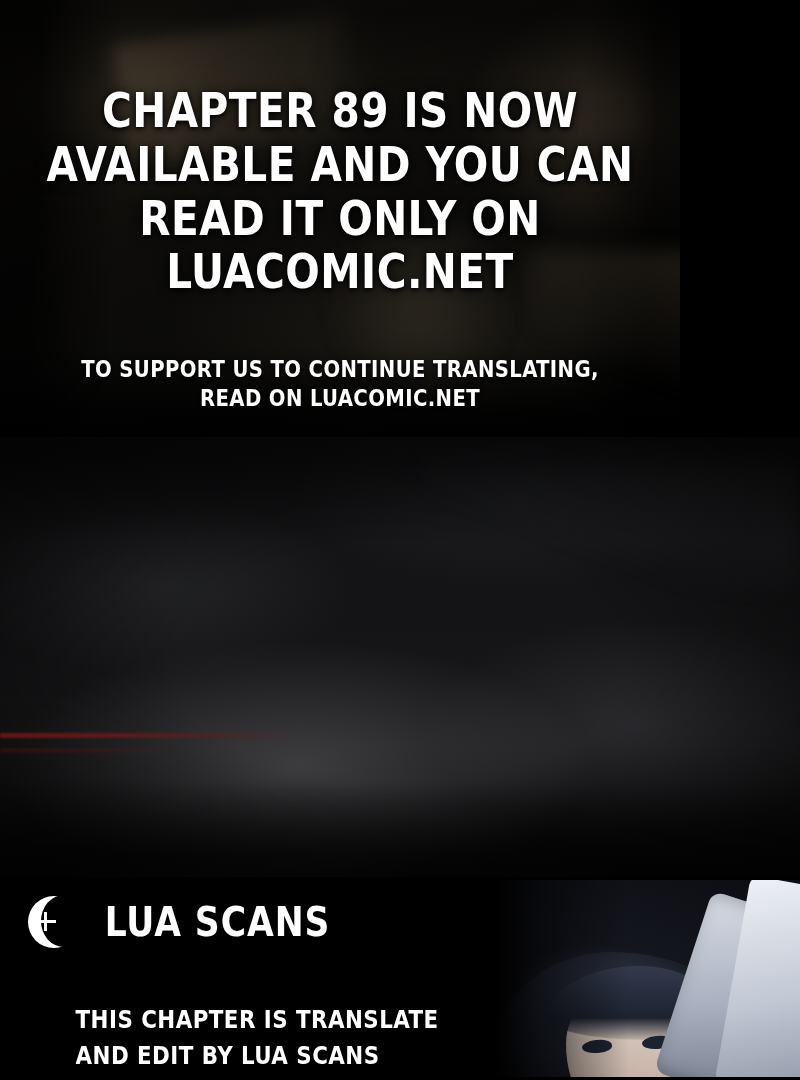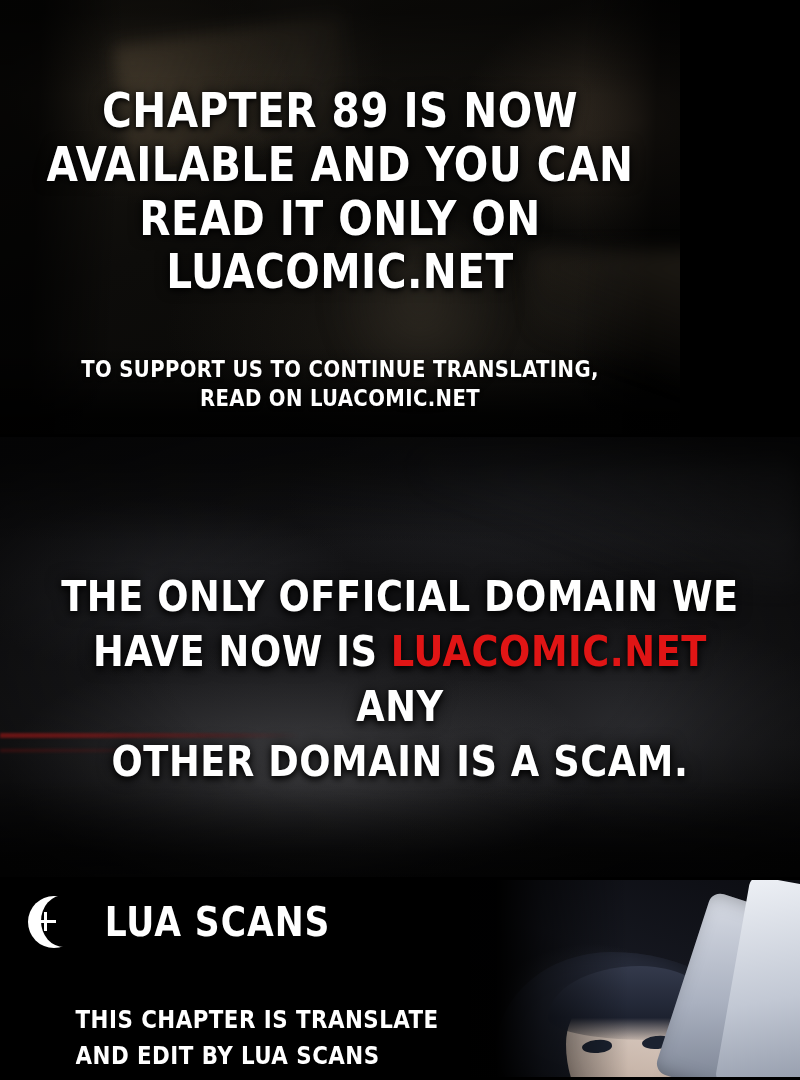--- a/index.html
+++ b/index.html
@@ -336,29 +336,20 @@
   </section>
 
   <section class="panel2">
     <div class="p2-bg"></div>
     <div class="p2-fold-b"></div>
     <div class="p2-fold-a"></div>
     <div class="p2-streak"></div>
     <div class="p2-streak2"></div>
     <div class="p2-vig"></div>
 
-    <div class="p2-text">
-      <div class="p2-line">THE ONLY OFFICIAL DOMAIN WE</div>
-      <div class="p2-line">
-        <span>HAVE NOW IS</span>
-        <span class="p2-dom">LUACOMIC.NET</span>
-        <span>ANY</span>
-      </div>
-      <div class="p2-line">OTHER DOMAIN IS A SCAM.</div>
-    </div>
   </section>
 
   <section class="panel3">
     <div class="p3-art">
       <div class="hair"></div>
       <div class="face"></div>
       <div class="bang"></div>
       <div class="eye-l"></div>
       <div class="eye-r"></div>
       <div class="collar"></div>

